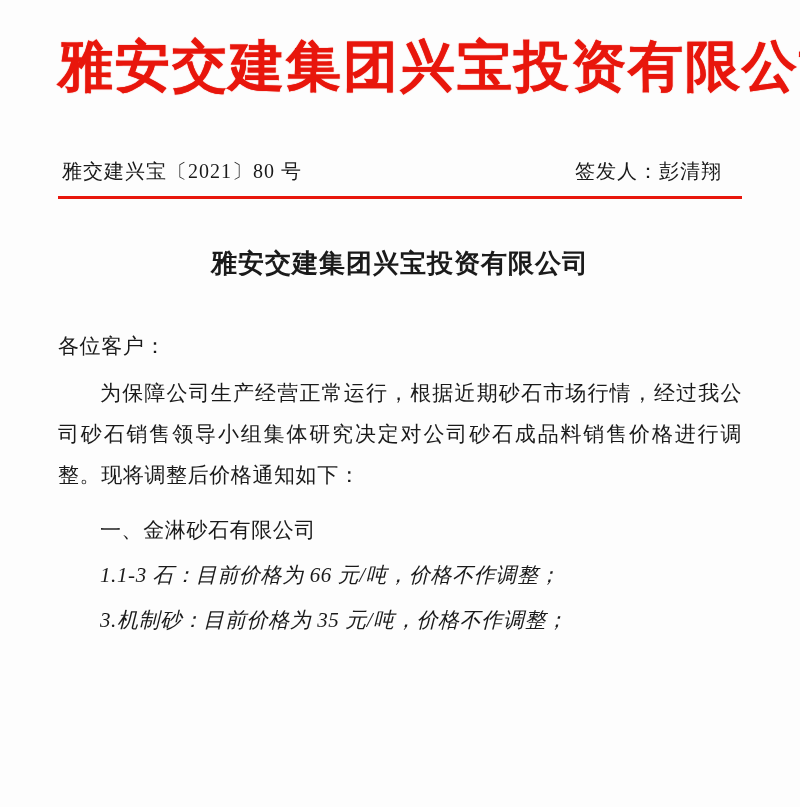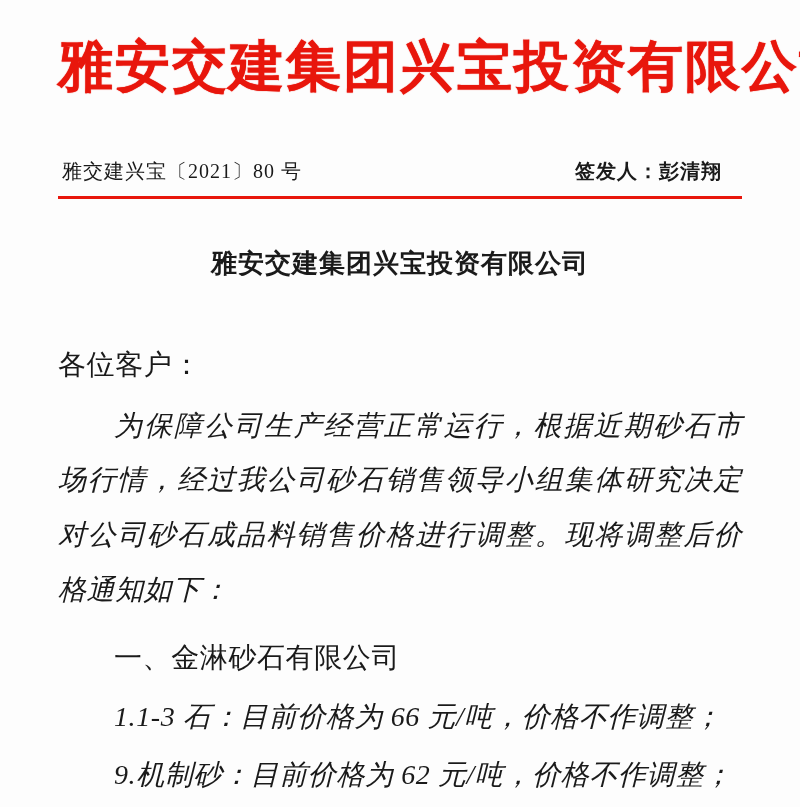--- a/index.html
+++ b/index.html
@@ -47,21 +47,20 @@
     padding: 0 6px 0 4px;
     font-size: 20px;
     letter-spacing: 1px;
   }
   .doc-number {
     white-space: nowrap;
   }
   .doc-signer {
     white-space: nowrap;
     padding-right: 14px;
-    font-weight: bold;
   }
   .signer-label { letter-spacing: 1px; }
   .signer-name { letter-spacing: 1px; }
 
   .red-rule {
     margin-top: 11px;
     height: 3px;
     background: #e8160c;
     width: 100%;
   }
@@ -72,33 +71,32 @@
     text-align: center;
     font-weight: bold;
     font-size: 26px;
     line-height: 1.75;
     letter-spacing: 1px;
   }
   .doc-title .line { white-space: nowrap; }
 
   
   .doc-body {
-    margin-top: 52px;
-    font-size: 28px;
+    margin-top: 40px;
+    font-size: 21px;
     line-height: 1.95;
     letter-spacing: 0.6px;
   }
   .salutation {
     margin: 0 0 6px 0;
   }
   .para {
     margin: 0;
     text-indent: 2em;
     text-align: justify;
-    font-style: italic;
   }
   .section-heading {
     margin: 14px 0 0 0;
     font-weight: normal;
     text-indent: 2em;
   }
   .item {
     margin: 4px 0 0 0;
     text-indent: 2em;
     font-style: italic;
@@ -124,16 +122,16 @@
 
   <div class="doc-title">
     <div class="line">雅安交建集团兴宝投资有限公司</div>
   </div>
 
   <div class="doc-body">
     <p class="salutation">各位客户：</p>
     <p class="para">为保障公司生产经营正常运行，根据近期砂石市场行情，经过我公司砂石销售领导小组集体研究决定对公司砂石成品料销售价格进行调整。现将调整后价格通知如下：</p>
     <p class="section-heading">一、金淋砂石有限公司</p>
     <p class="item">1.1-3 石：目前价格为 66 元/吨，价格不作调整；</p>
-    <p class="item">9.机制砂：目前价格为 62 元/吨，价格不作调整；</p>
+    <p class="item">3.机制砂：目前价格为 35 元/吨，价格不作调整；</p>
   </div>
 
 </div>
 
 </body></html>

